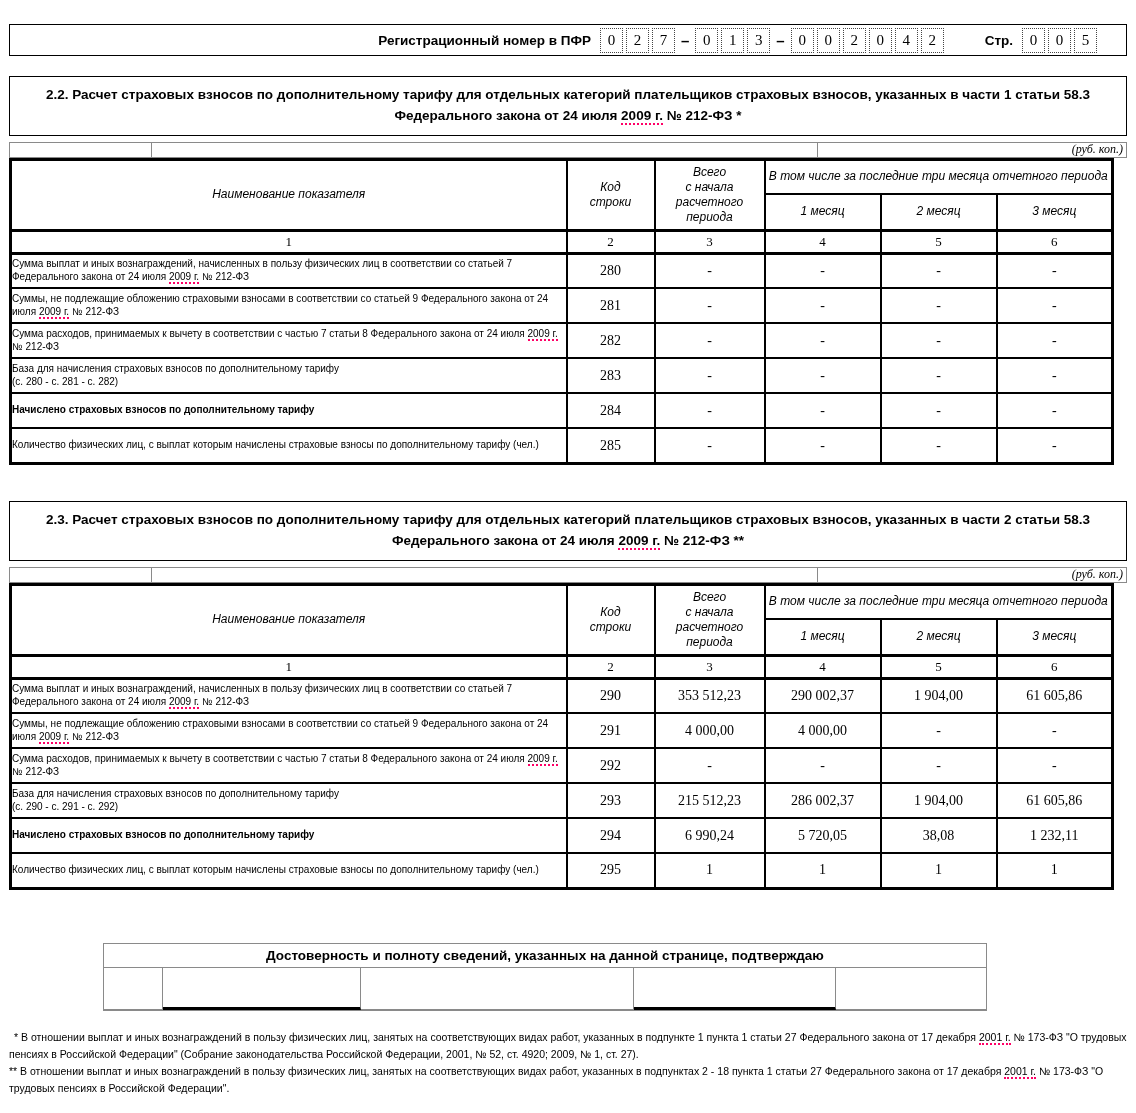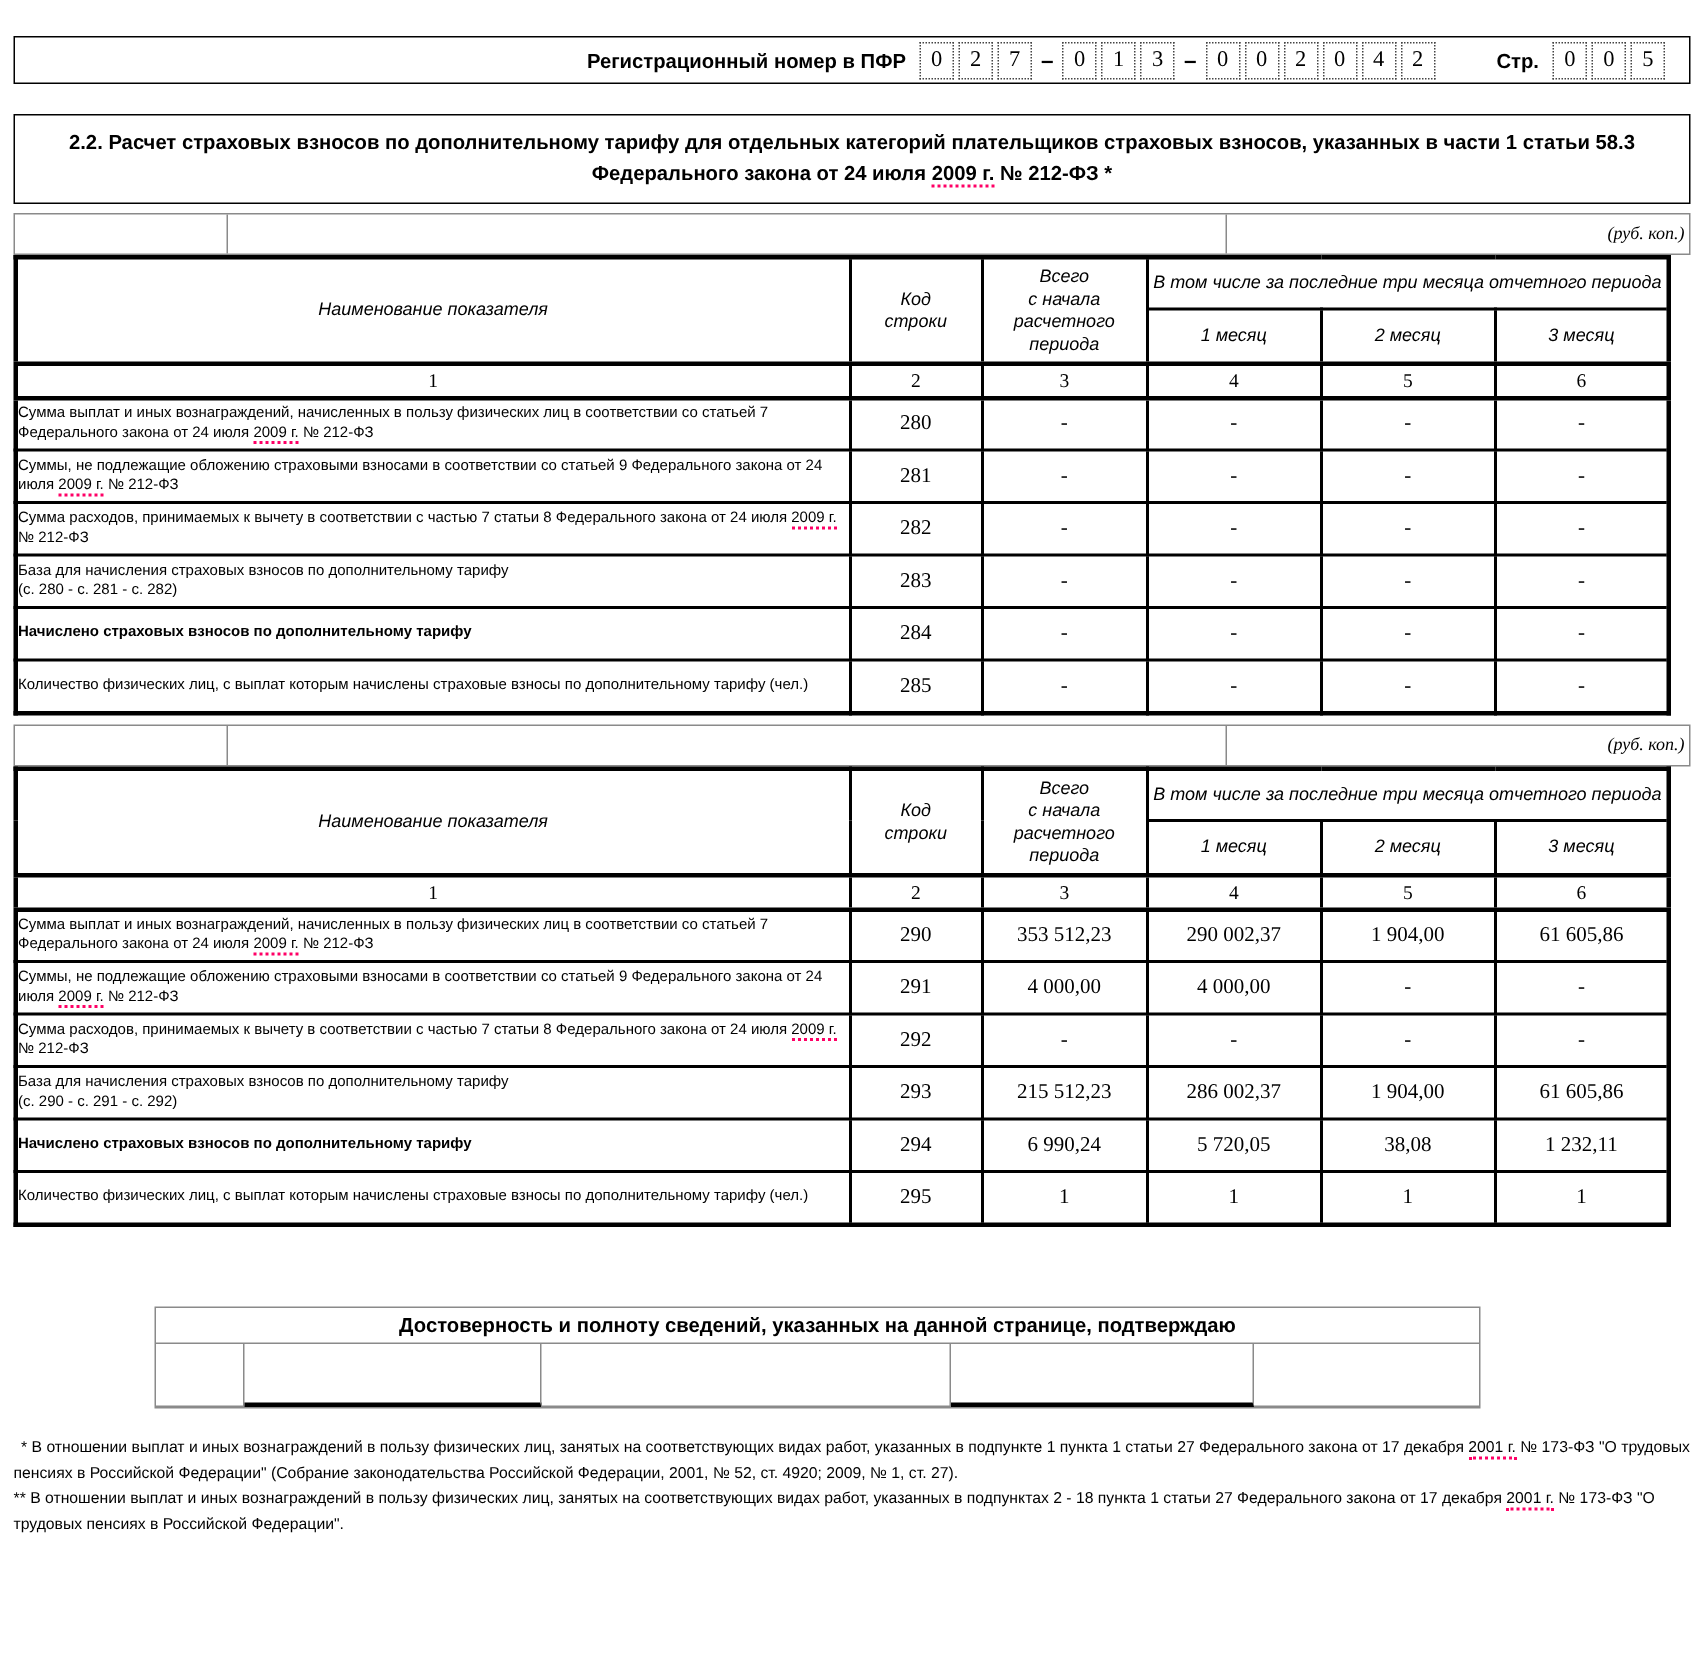--- a/index.html
+++ b/index.html
@@ -1,33 +1,33 @@
 <!DOCTYPE html>
 <html><head>
 <meta charset="utf-8">
 <style>
   html,body{margin:0;padding:0;background:#fff;}
   body{width:1136px;font-family:"Liberation Sans",sans-serif;color:#000;}
   .page{width:1118px;padding:0 9px;}
 
   
-  .topbar{margin-top:24px;height:32px;border:1px solid #000;display:flex;align-items:center;justify-content:flex-end;padding-right:13px;box-sizing:border-box;}
+  .topbar{margin-top:24px;height:32px;border:1px solid #000;display:flex;align-items:center;justify-content:flex-end;padding-right:26px;box-sizing:border-box;}
   .topbar-label{font-weight:bold;font-size:13.5px;margin-right:9px;white-space:nowrap;}
   .dgroup{display:flex;}
   .dbox{width:23px;height:25px;border:1px dotted #444;display:flex;align-items:center;justify-content:center;font-family:"Liberation Serif",serif;font-size:15px;margin-right:3px;background:#fff;box-sizing:border-box;}
   .dash{font-weight:bold;font-size:15px;margin:0 6px 0 3px;}
   .pgap{width:38px;}
   .pglabel{font-weight:bold;font-size:13.5px;margin-right:9px;}
 
   
   .section-box{border:1px solid #000;margin-top:20px;padding:8px 28px;box-sizing:border-box;text-align:center;font-weight:bold;font-size:13.5px;line-height:1.55;}
   .sp{border-bottom:2px dotted #ff0066;}
 
   
-  .units-strip{margin-top:6px;display:flex;height:28px;border:1px solid #8a8a8a;box-sizing:border-box;gap:36px;}
+  .units-strip{margin-top:6px;display:flex;height:16px;border:1px solid #8a8a8a;box-sizing:border-box;gap:36px;}
   .us-c1{width:141px;border-right:1px solid #8a8a8a;}
   .us-c2{width:629px;border-right:1px solid #8a8a8a;}
   .us-c3{flex:1;display:flex;align-items:center;justify-content:flex-end;padding-right:3px;}
   .units{font-family:"Liberation Serif",serif;font-style:italic;font-size:12px;white-space:nowrap;}
 
   
   table.frm{border-collapse:collapse;table-layout:fixed;width:1102px;}
   table.frm th,table.frm td{border:2px solid #000;padding:0;vertical-align:middle;}
   table.frm{border:3px solid #000;}
   th.h{font-style:italic;font-weight:normal;font-size:12px;text-align:center;white-space:pre-line;line-height:1.25;}
@@ -191,20 +191,23 @@
           <td class="lbl"><span>Количество физических лиц, с выплат которым начислены страховые взносы по дополнительному тарифу (чел.)</span><span class="sp"></span><span></span></td>
           <td class="code">285</td>
           <td class="val">-</td>
           <td class="val">-</td>
           <td class="val">-</td>
           <td class="val">-</td>
         </tr>
       </tbody>
   </table>
 
+  <div class="section-box" style="margin-top:36px;">
+    <span>2.3. Расчет страховых взносов по дополнительному тарифу для отдельных категорий плательщиков страховых взносов, указанных в части 2 статьи 58.3 Федерального закона от 24 июля </span><span class="sp">2009 г.</span><span> № 212-ФЗ **</span>
+  </div>
 
   <div class="units-strip">
     <div class="us-c1"></div>
       <div class="us-c2"></div>
     <div class="us-c3">
         <span class="units">(руб. коп.)</span>
       </div>
   </div>
 
   <table class="frm">

